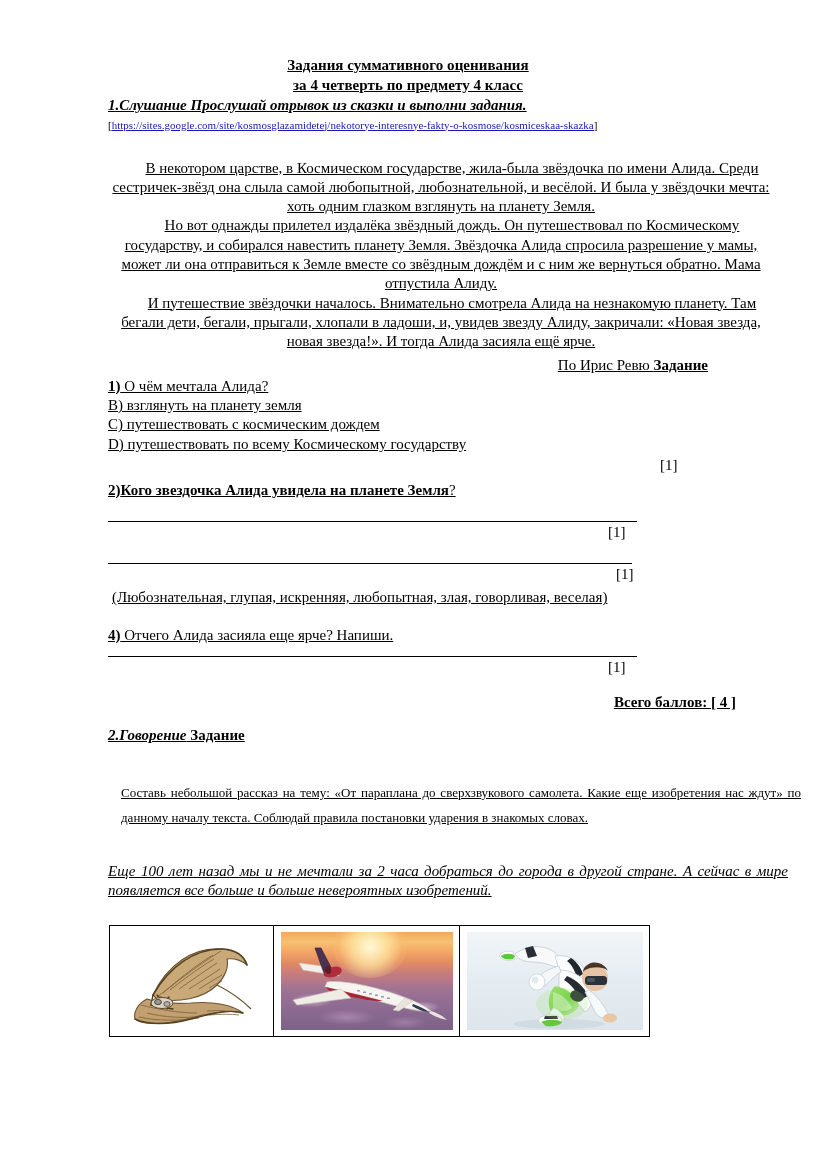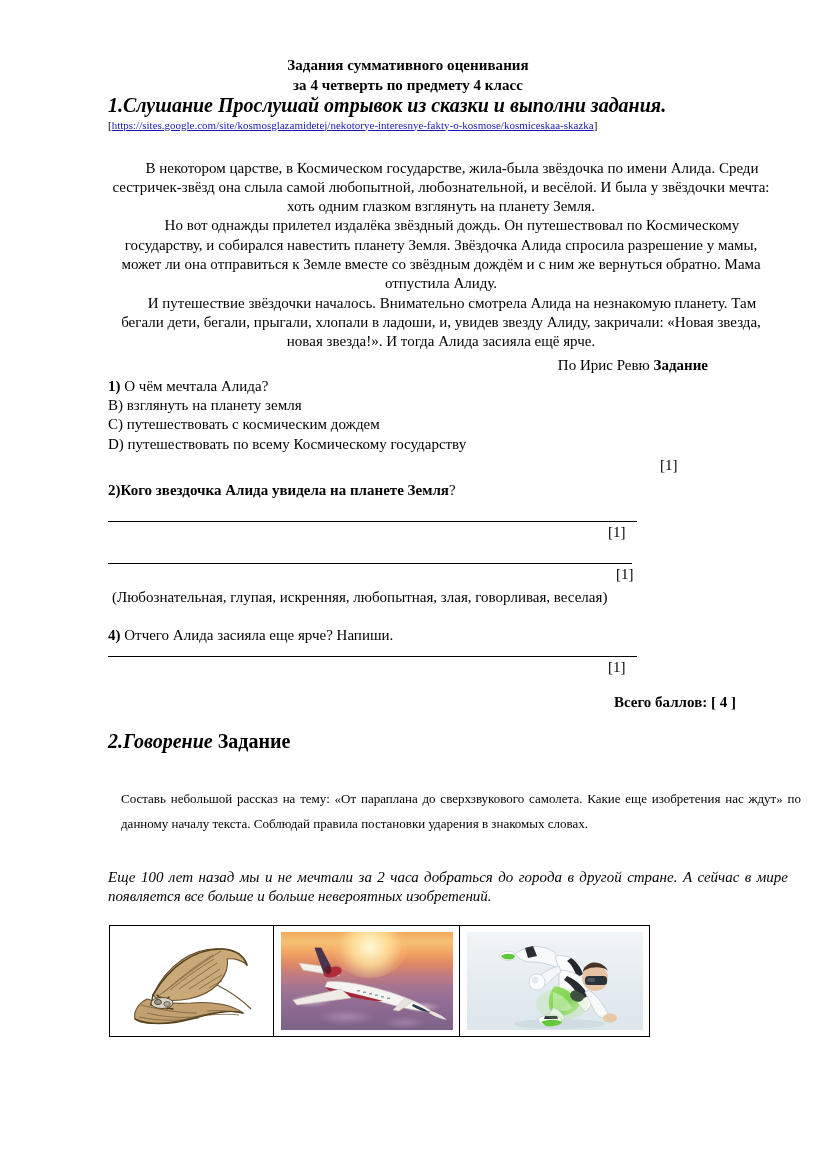--- a/index.html
+++ b/index.html
@@ -21,34 +21,35 @@
     left: 0; top: 0;
     width: 827px;
     height: 1170px;
     padding: 0;
   }
   .content {
     position: absolute;
     left: 108px;
     top: 56px;
     width: 600px;
+    text-decoration: underline;
   }
 
   
   .doc-title {
     text-align: center;
     font-weight: bold;
     font-size: 15px;
     line-height: 19.5px;
     letter-spacing: 0.05px;
   }
   .doc-title div { white-space: nowrap; }
 
   .section-head {
-    font-size: 20px;
+    font-size: 15px;
     line-height: 19.5px;
     font-weight: bold;
     font-style: italic;
     margin-top: 1px;
   }
   .section-head .plain-bold {
     font-style: normal;
     font-weight: bold;
   }
 
@@ -276,21 +277,21 @@
     </div>
 
     <div style="height:11px;"></div>
     <hr class="answer-rule" style="width:529px;">
     <div class="mark-row" style="height:20px;">
       <span class="mark-abs" style="left:500px; top:1px;">[1]</span>
     </div>
 
     <div class="total-line" style="margin-top:16px;">Всего баллов: [ 4 ]</div>
 
-    <div class="section-head" style="margin-top:20px;"><span>2.Говорение</span><span class="plain-bold"> Задание</span></div>
+    <div class="section-head" style="margin-top:14px;"><span>2.Говорение</span><span class="plain-bold"> Задание</span></div>
 
     <div style="height:21px;"></div>
 
     <p class="task-para">Составь небольшой рассказ на тему: «От параплана до сверхзвукового самолета. Какие еще изобретения нас ждут» по данному началу текста. Соблюдай правила постановки ударения в знакомых словах.</p>
 
     <div style="height:19px;"></div>
 
     <p class="task-italic">Еще 100 лет назад мы и не мечтали за 2 часа добраться до города в другой стране. А сейчас в мире появляется все больше и больше невероятных изобретений.</p>
 
   </div>

